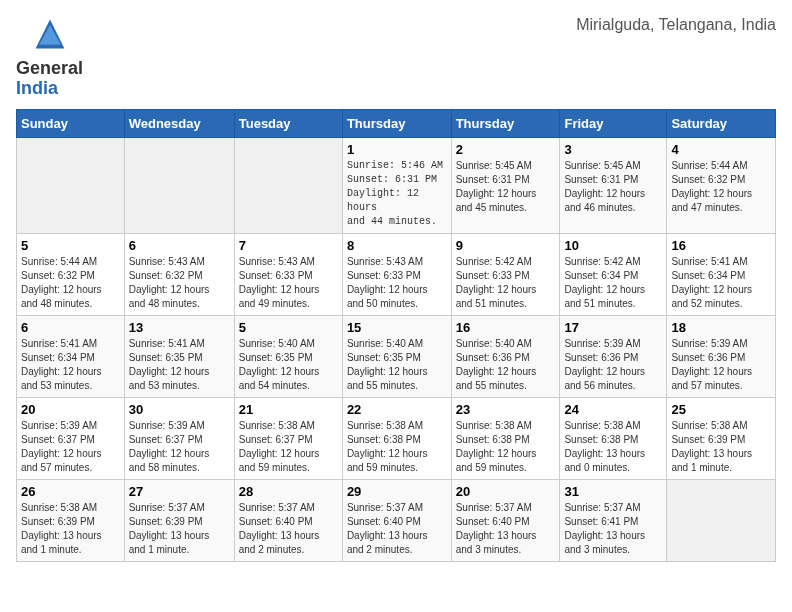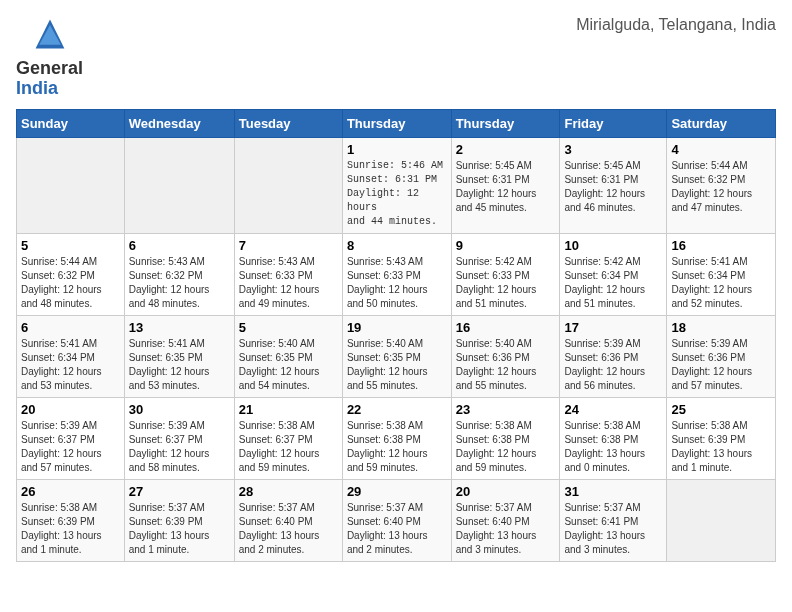--- a/index.html
+++ b/index.html
@@ -231,21 +231,21 @@
 and 53 minutes.</div>
         </td>
         <td>
           <span class="day-num">5</span>
           <div class="day-info" style="white-space: pre-line;">Sunrise: 5:40 AM
 Sunset: 6:35 PM
 Daylight: 12 hours
 and 54 minutes.</div>
         </td>
         <td>
-          <span class="day-num">19</span>
+          <span class="day-num">15</span>
           <div class="day-info" style="white-space: pre-line;">Sunrise: 5:40 AM
 Sunset: 6:35 PM
 Daylight: 12 hours
 and 55 minutes.</div>
         </td>
         <td>
           <span class="day-num">16</span>
           <div class="day-info" style="white-space: pre-line;">Sunrise: 5:40 AM
 Sunset: 6:36 PM
 Daylight: 12 hours

